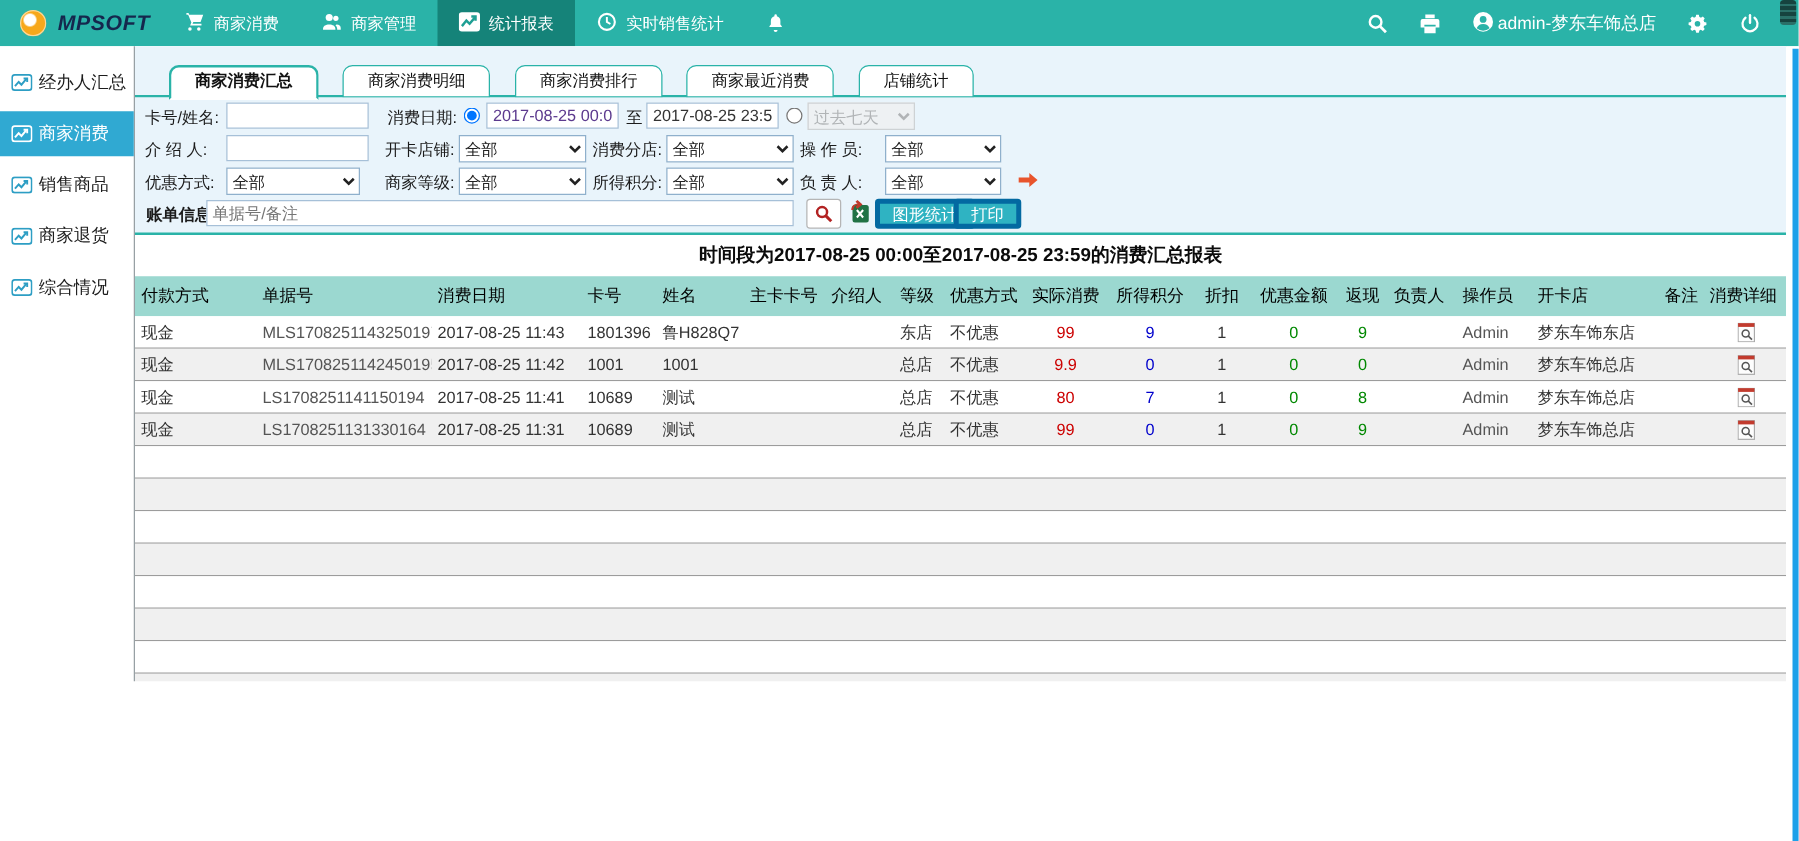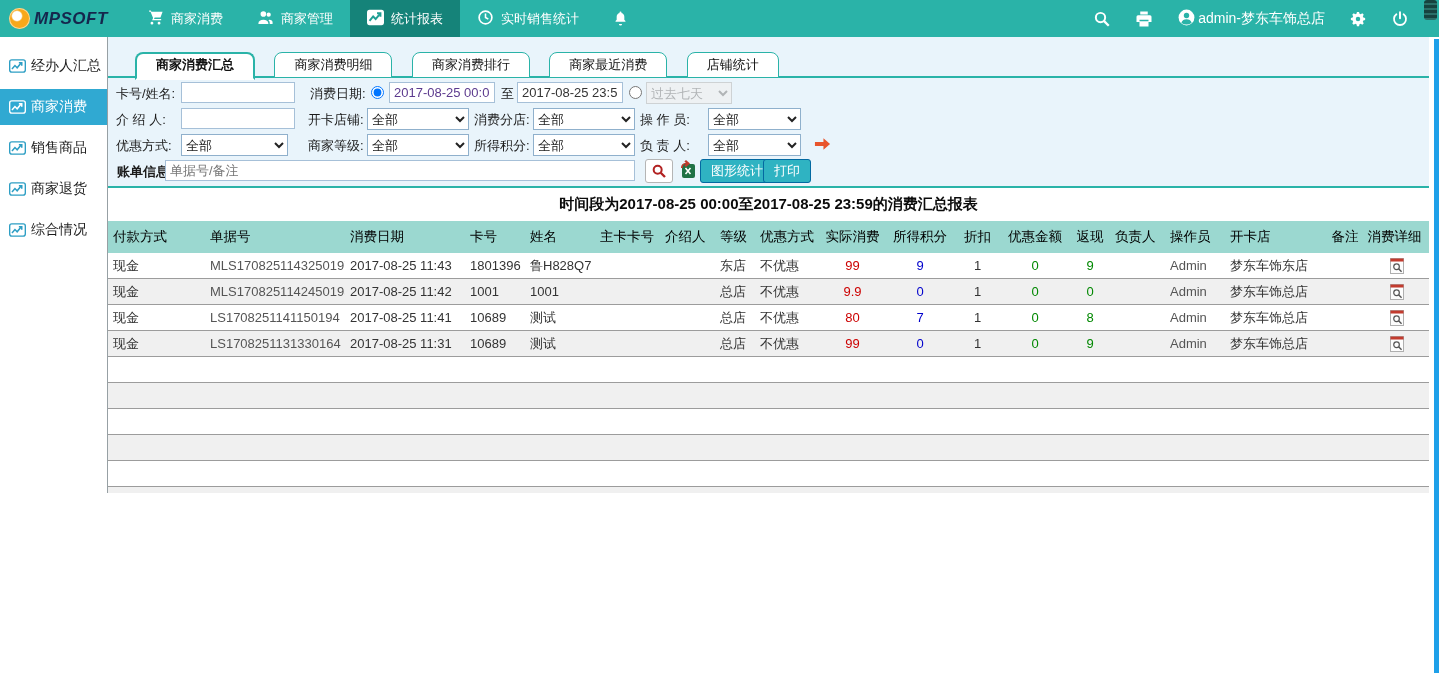--- a/index.html
+++ b/index.html
@@ -1,36 +1,36 @@
 <!DOCTYPE html>
 <html><head>
 <meta charset="utf-8">
 <style>
   html,body{margin:0;padding:0;width:1439px;height:673px;overflow:hidden;
     font-family:"Liberation Sans","DejaVu Sans",sans-serif;background:#fff;}
   *{box-sizing:border-box;}
 
   
   .topbar{height:37px;background:#2ab3a8;display:flex;align-items:center;position:relative;}
-  .logo{display:flex;align-items:center;width:120px;padding-left:9px;cursor:pointer;}
+  .logo{display:flex;align-items:center;width:120px;padding-left:16px;cursor:pointer;justify-content:space-between;}
   .logo-icon{width:21px;height:21px;border-radius:50%;margin-right:4px;
     background:radial-gradient(circle at 38% 38%, #ffffff 0 24%, #f7a81b 32% 74%, #e88b12 100%);
     box-shadow:0 0 0 1px rgba(255,255,255,.55) inset;}
   .logo-text{font-weight:bold;font-style:italic;font-size:17px;color:#15274d;letter-spacing:.5px;}
   .nav{display:flex;height:100%;align-items:stretch;margin-left:10px;}
   .nav-item{display:flex;align-items:center;gap:7px;color:#fff;font-size:13px;padding:0 17px;cursor:pointer;}
   .nav-item.active{background:#158379;}
   .nav-item svg{width:17px;height:17px;}
   .bell{margin-left:16px;display:flex;align-items:center;cursor:pointer;}
   .top-right{margin-left:auto;display:flex;align-items:center;gap:24px;padding-right:30px;color:#fff;font-size:14px;}
   .tr-icon{display:flex;align-items:center;cursor:pointer;}
   .user-chip{display:flex;align-items:center;gap:2px;cursor:pointer;font-size:14px;}
 
   
-  .layout{display:flex;height:456px;position:relative;}
+  .layout{display:flex;height:508px;position:relative;}
   aside{width:108px;border-right:1px solid #97a0a4;background:#fff;padding-top:11px;}
   .side-item{height:36px;display:flex;align-items:center;padding-left:9px;gap:5px;
     font-size:14px;color:#1c1c1c;margin-bottom:5px;cursor:pointer;}
   .side-item .ic{color:#2d9ec4;display:flex;}
   .side-item.active{background:#30a9d2;color:#fff;}
   .side-item.active .ic{color:#fff;}
   main{flex:1;background:#fff;position:relative;overflow:hidden;}
   .rail{width:10px;background:#fff;position:relative;}
   .rail .bar{position:absolute;right:0;top:2px;width:5px;height:634px;background:#1ea0e9;cursor:pointer;}
   .scroll-widget{position:absolute;top:0;right:2px;width:13px;height:20px;border-radius:3px;z-index:5;cursor:pointer;
@@ -45,21 +45,21 @@
 
   
   .filterbox{position:relative;height:110px;background:#e9f4fb;border-bottom:2px solid #2ab3a8;}
   .flabel{position:absolute;font-size:13px;color:#1b1b1b;line-height:22px;white-space:nowrap;}
   .flabel.bold{font-weight:bold;}
   .finput{position:absolute;height:21px;border:1px solid #a6c0d8;font-size:13px;padding:0 4px;background:#fff;color:#333;}
   .finput.purple{color:#5c3a8e;}
   .fselect{position:absolute;height:22px;font-size:13px;border:1px solid #8fb0cc;background:#fff;color:#222;}
   .fselect:disabled{color:#9a9a9a;background:#f1f1f1;border-color:#c4c4c4;}
   .fradio{position:absolute;width:13px;height:13px;margin:0;cursor:pointer;}
-  .btn-teal{position:absolute;height:24px;background:#2fb3c2;color:#fff;border:1px solid #0369a1;
+  .btn-teal{position:absolute;height:24px;background:#2fb3c2;color:#fff;border:4px solid #0369a1;
     border-radius:3px;font-size:13px;padding:0 10px;cursor:pointer;font-family:inherit;}
   .btn-search{position:absolute;width:28px;height:24px;background:#fff;border:1px solid #b5b5b5;
     border-radius:3px;display:flex;align-items:center;justify-content:center;cursor:pointer;}
   .icon-btn{position:absolute;display:flex;align-items:center;cursor:pointer;background:none;border:none;padding:0;}
 
   
   .report-title{height:33px;display:flex;align-items:center;justify-content:center;
     font-weight:bold;font-size:15px;color:#0b0b0b;background:#fff;}
   .thead{display:flex;height:32px;background:#9bd8d0;align-items:center;font-size:13.5px;color:#000;}
   .th,.td{padding-left:5px;overflow:hidden;white-space:nowrap;}

